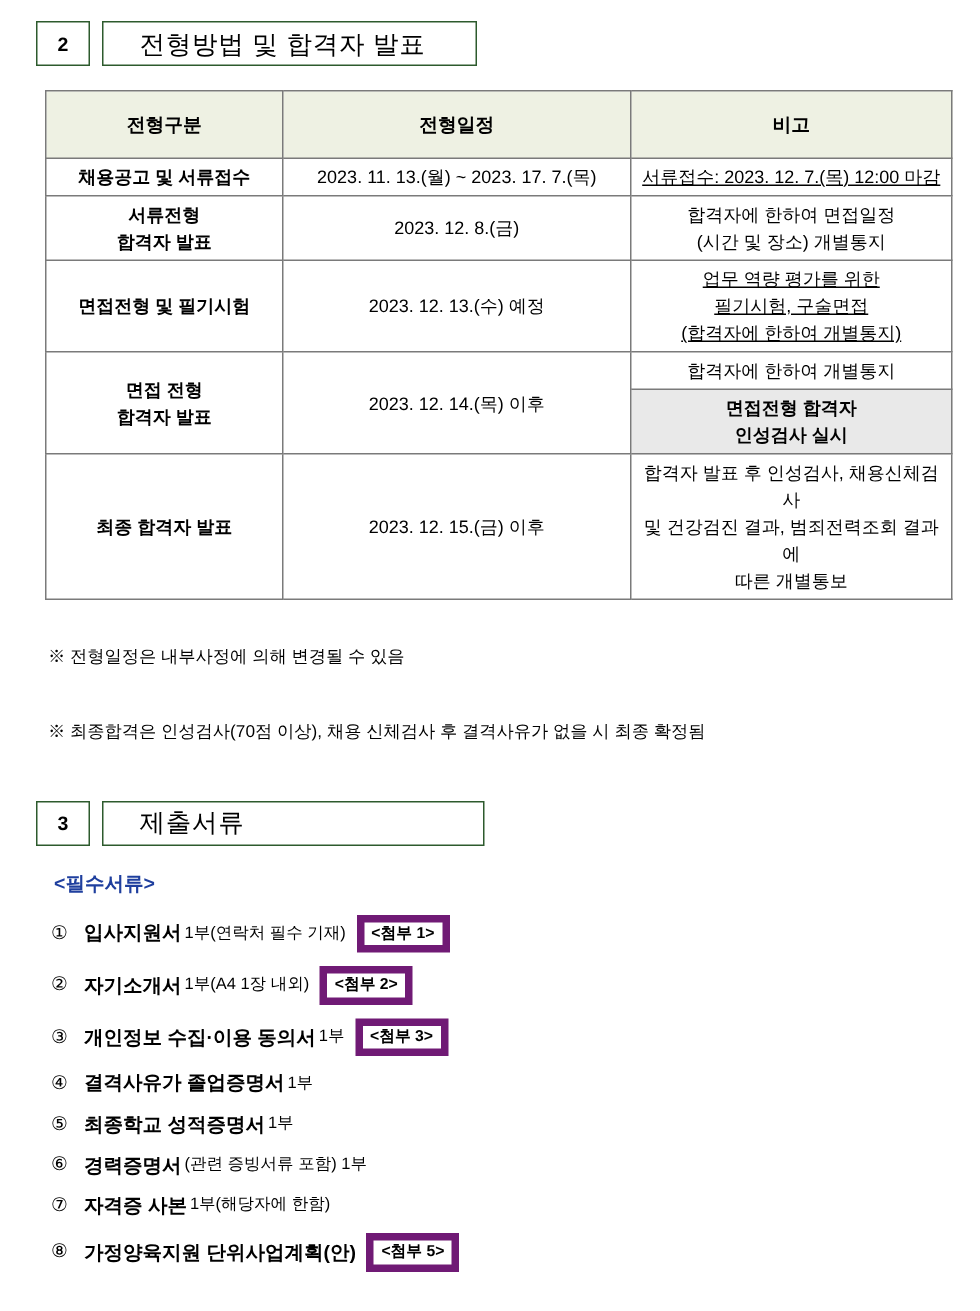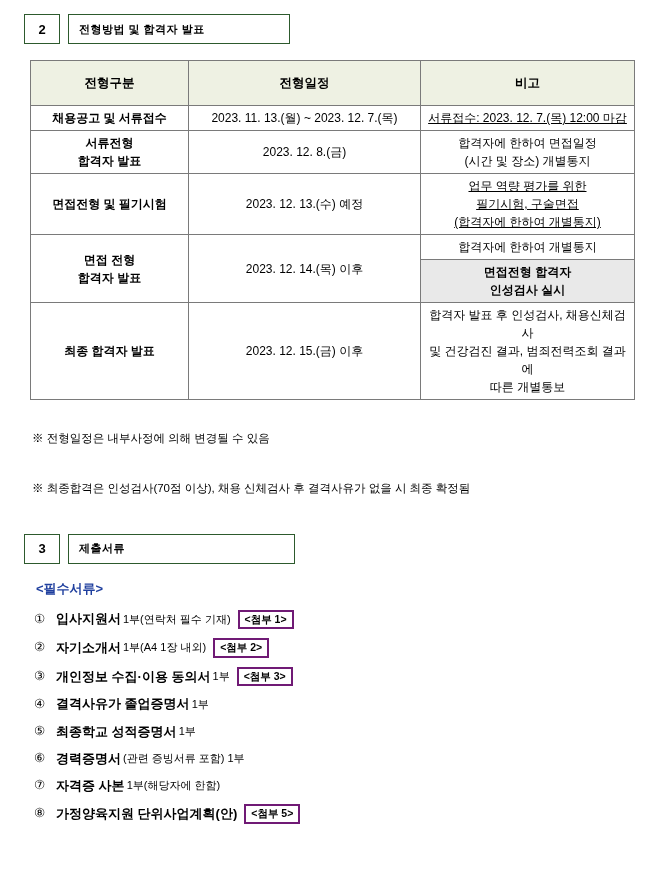--- a/index.html
+++ b/index.html
@@ -39,23 +39,23 @@
     justify-content: center;
     font-weight: bold;
     font-size: 13px;
     color: #000;
   }
   .sec-title-box {
     border: 1.5px solid #2d5a2d;
     height: 28px;
     display: flex;
     align-items: center;
-    padding: 0 10px;
-    font-weight: bold;
-    font-size: 11px;
+    padding: 0 24px;
+    font-weight: normal;
+    font-size: 17px;
     letter-spacing: 0.5px;
     min-width: 200px;
   }
   .sec-title-box.wide { min-width: 205px; }
 
   
   table.sched {
     border-collapse: collapse;
     width: 604px;
     table-layout: fixed;
@@ -142,21 +142,21 @@
     font-size: 13px;
   }
   .doc-rest {
     font-size: 11px;
     margin-left: 2px;
   }
   .attach {
     display: inline-flex;
     align-items: center;
     justify-content: center;
-    border: 2px solid #701a75;
+    border: 5px solid #701a75;
     font-size: 10.5px;
     font-weight: bold;
     padding: 1px 5px 2px 5px;
     margin-left: 7px;
     line-height: 1.2;
     white-space: nowrap;
   }
 </style>
 </head>
 <body>
@@ -178,21 +178,21 @@
       <tr>
         <th>전형구분</th>
         <th>전형일정</th>
         <th>비고</th>
       </tr>
     </thead>
     <tbody>
 
       <tr>
         <td class="label">채용공고 및 서류접수</td>
-        <td class="date">2023. 11. 13.(월) ~ 2023. 12. 7.(목)</td>
+        <td class="date">2023. 11. 13.(월) ~ 2023. 17. 7.(목)</td>
         <td class="note">
           <span class="note-line u">서류접수: 2023. 12. 7.(목) 12:00 마감</span>
         </td>
       </tr>
 
       <tr>
         <td class="label">
           <span class="note-line">서류전형</span>
           <span class="note-line">합격자 발표</span>
         </td>

